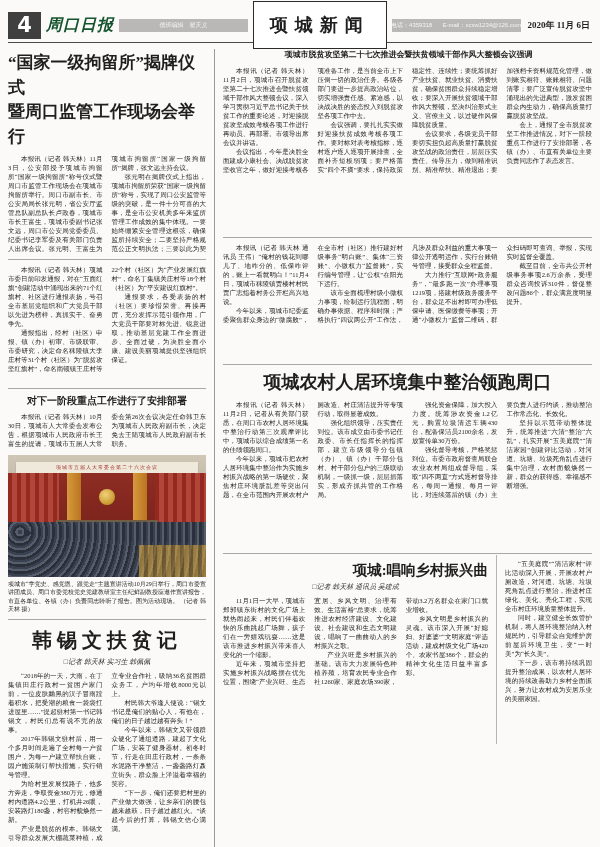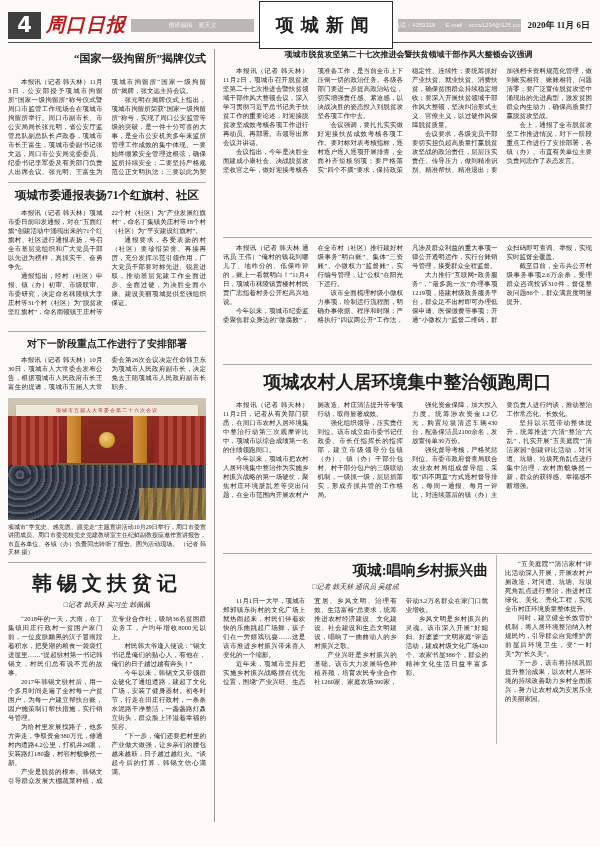--- a/index.html
+++ b/index.html
@@ -9,37 +9,37 @@
     font-family:"Liberation Serif","DejaVu Serif",serif;
     color:#1e1e1e;
   }
   .page { width:600px; height:847px; padding:10px 8px 6px 8px; position:relative; }
 
   
   .hdr { display:flex; align-items:center; gap:5px; height:30px; margin-bottom:2px; }
   .pagenum { width:33px; height:27px; background:#3f3f40; color:#fff;
     font-family:"DejaVu Sans",sans-serif; font-weight:bold; font-size:21px;
     display:flex; align-items:center; justify-content:center; }
-  .masthead { color:#b91c1c; font-weight:bold; font-size:19px; letter-spacing:1px;
+  .masthead { color:#14532d; font-weight:bold; font-size:16px; letter-spacing:1px;
     font-style:italic; white-space:nowrap; }
   .graybar { background:#b9b8b6; height:13px; flex:1; display:flex; align-items:center;
     justify-content:center; gap:10px; color:#f4f4f2;
     font-family:"Liberation Sans",sans-serif; font-size:6px; white-space:nowrap; overflow:hidden; }
   .sectionbox { border:1.5px solid #2a2a2a; background:#fff; padding:11px 16px;
     font-size:18px; font-weight:bold; letter-spacing:7px; white-space:nowrap; }
   .hdr-date { font-size:9px; font-weight:bold; white-space:nowrap; padding:0 2px; }
   .hdr-rule { border-top:1.5px solid #4a4a4a; margin-bottom:6px; }
 
   
   .main { display:flex; gap:8px; }
   .colL { width:198px; flex:none; }
   .colR { flex:1; border-left:1px solid #9a9a96; padding-left:8px; }
 
   
-  .h-a { font-size:11px; font-weight:bold; text-align:right; line-height:1.45; margin:2px 0 10px; }
+  .h-a { font-size:17px; font-weight:bold; text-align:left; line-height:1.45; margin:2px 0 4px; }
   .h-b { font-size:11.5px; font-weight:bold; text-align:center; margin:5px 0 5px; }
   .h-c { font-size:10px; font-weight:bold; text-align:center; margin:5px 0 4px; }
   .h-d { font-size:20px; font-weight:bold; text-align:center; letter-spacing:5px; margin:7px 0 3px; }
   .kicker { font-size:8px; font-weight:bold; text-align:center; margin:0 0 3px 2px; }
   .h-lead { font-size:19px; font-weight:bold; text-align:center; line-height:1.35; letter-spacing:1px; }
   .h-f { font-size:16px; font-weight:bold; text-align:center; margin:5px 0 6px; }
   .h-g { font-size:18px; font-weight:bold; text-align:center; margin:4px 0 6px; }
   .h-h { font-size:14.5px; font-weight:bold; text-align:right; margin:6px 0 2px; }
   .byline { font-size:7px; text-align:center; color:#333; margin-bottom:4px;font-style:italic; }
 
@@ -105,31 +105,31 @@
   </div>
   <div class="hdr-rule"></div>
 
   <div class="main">
 
     <div class="colL">
 
       <div>
         <div class="h-a">
           <div>“国家一级拘留所”揭牌仪式</div>
+          <div>暨周口监管工作现场会举行</div>
         </div>
         <div class="body c2" style="height:100px">
             <p>本报讯（记者 韩天林）11月3日，公安部授予项城市拘留所“国家一级拘留所”称号仪式暨周口市监管工作现场会在项城市拘留所举行。周口市副市长、市公安局局长张元明，省公安厅监管总队副总队长卢政春，项城市市长王富生，项城市委副书记张文远，周口市公安局党委委员、纪委书记李军委及有关部门负责人出席会议。张元明、王富生为项城市拘留所“国家一级拘留所”揭牌，张文远主持会议。</p>
             <p>张元明在揭牌仪式上指出，项城市拘留所荣获“国家一级拘留所”称号，实现了周口公安监管等级的突破，是一件十分可喜的大事，是全市公安机关多年来监所管理工作成效的集中体现。一要始终绷紧安全管理这根弦，确保监所持续安全；二要坚持严格规范公正文明执法；三要以此为契机，推动全市监管工作再上新台阶。</p>
           </div>
       </div>
 
       <div class="rule"></div>
 
       <div>
-        <div class="h-b">项城市委通报表扬71个红旗村、社区</div>
         <div class="body c2" style="height:118px">
             <p>本报讯（记者 韩天林）项城市委日前印发通报，对在“五面红旗”创建活动中涌现出来的71个红旗村、社区进行通报表扬，号召全市基层党组织和广大党员干部以先进为榜样，真抓实干、奋勇争先。</p>
             <p>通报指出，经村（社区）申报、镇（办）初审、市级联审、市委研究，决定命名秣陵镇大李庄村等31个村（社区）为“脱贫攻坚红旗村”，命名南顿镇王庄村等22个村（社区）为“产业发展红旗村”，命名丁集镇关庄村等18个村（社区）为“平安建设红旗村”。</p>
             <p>通报要求，各受表扬的村（社区）要珍惜荣誉、再接再厉，充分发挥示范引领作用，广大党员干部要对标先进、锐意进取，推动基层党建工作全面进步、全面过硬，为决胜全面小康、建设美丽项城提供坚强组织保证。</p>
           </div>
       </div>
 
       <div class="rule"></div>
 
       <div>

